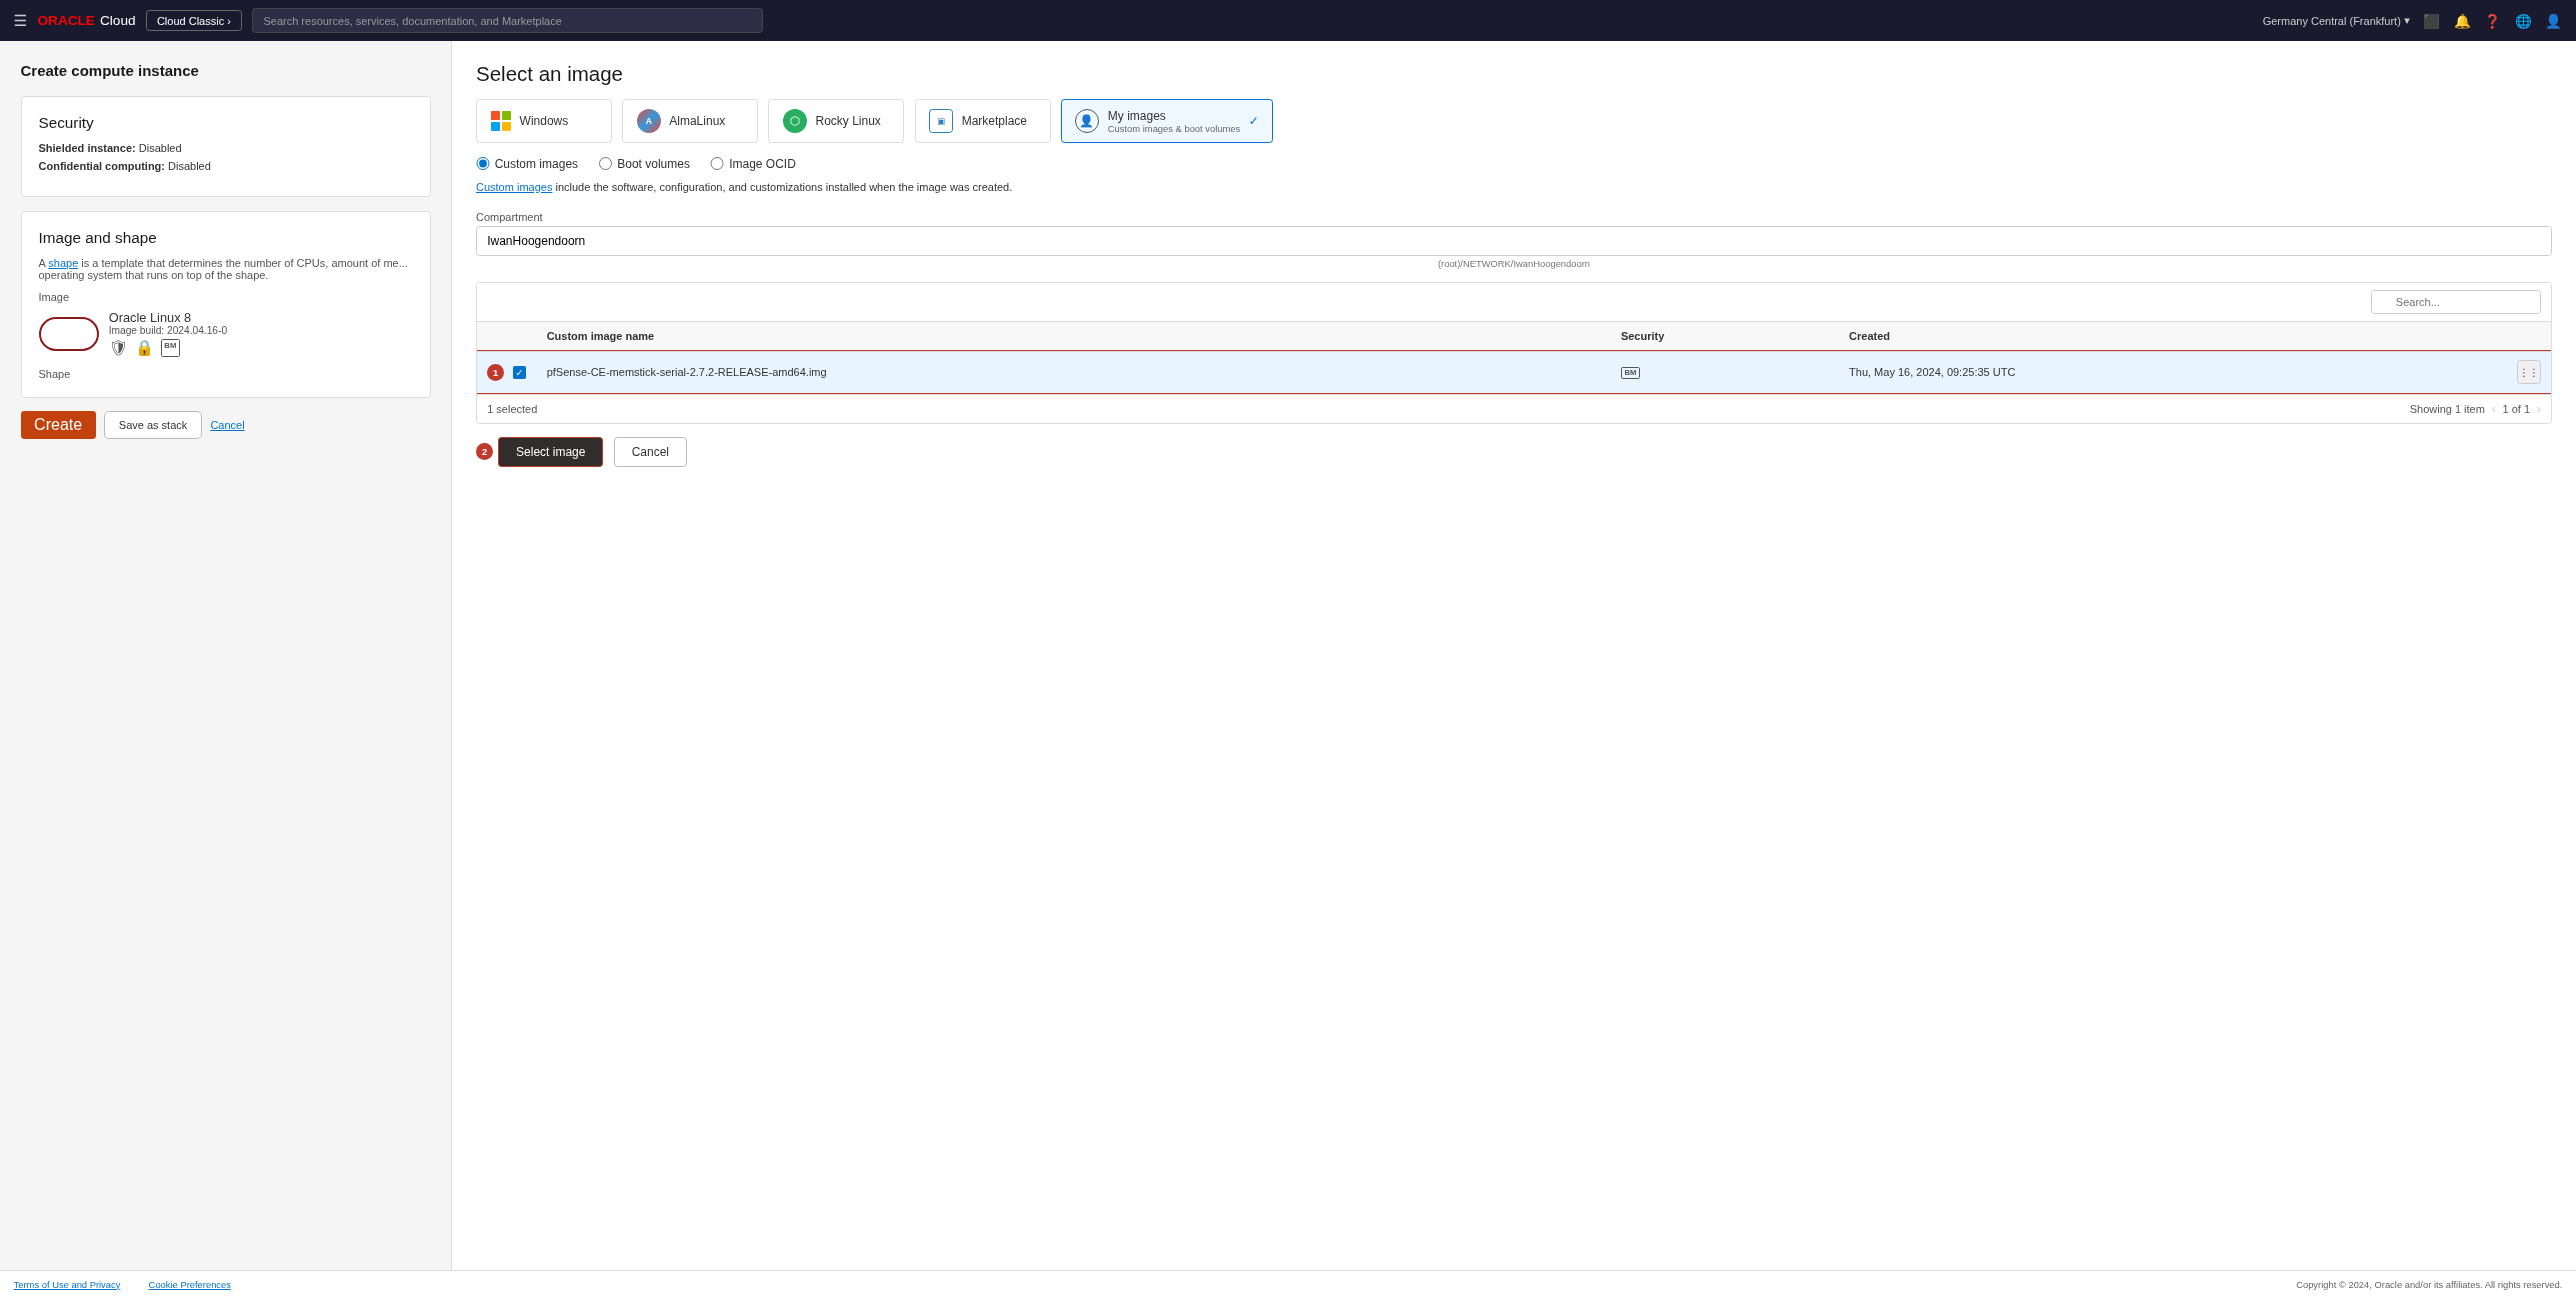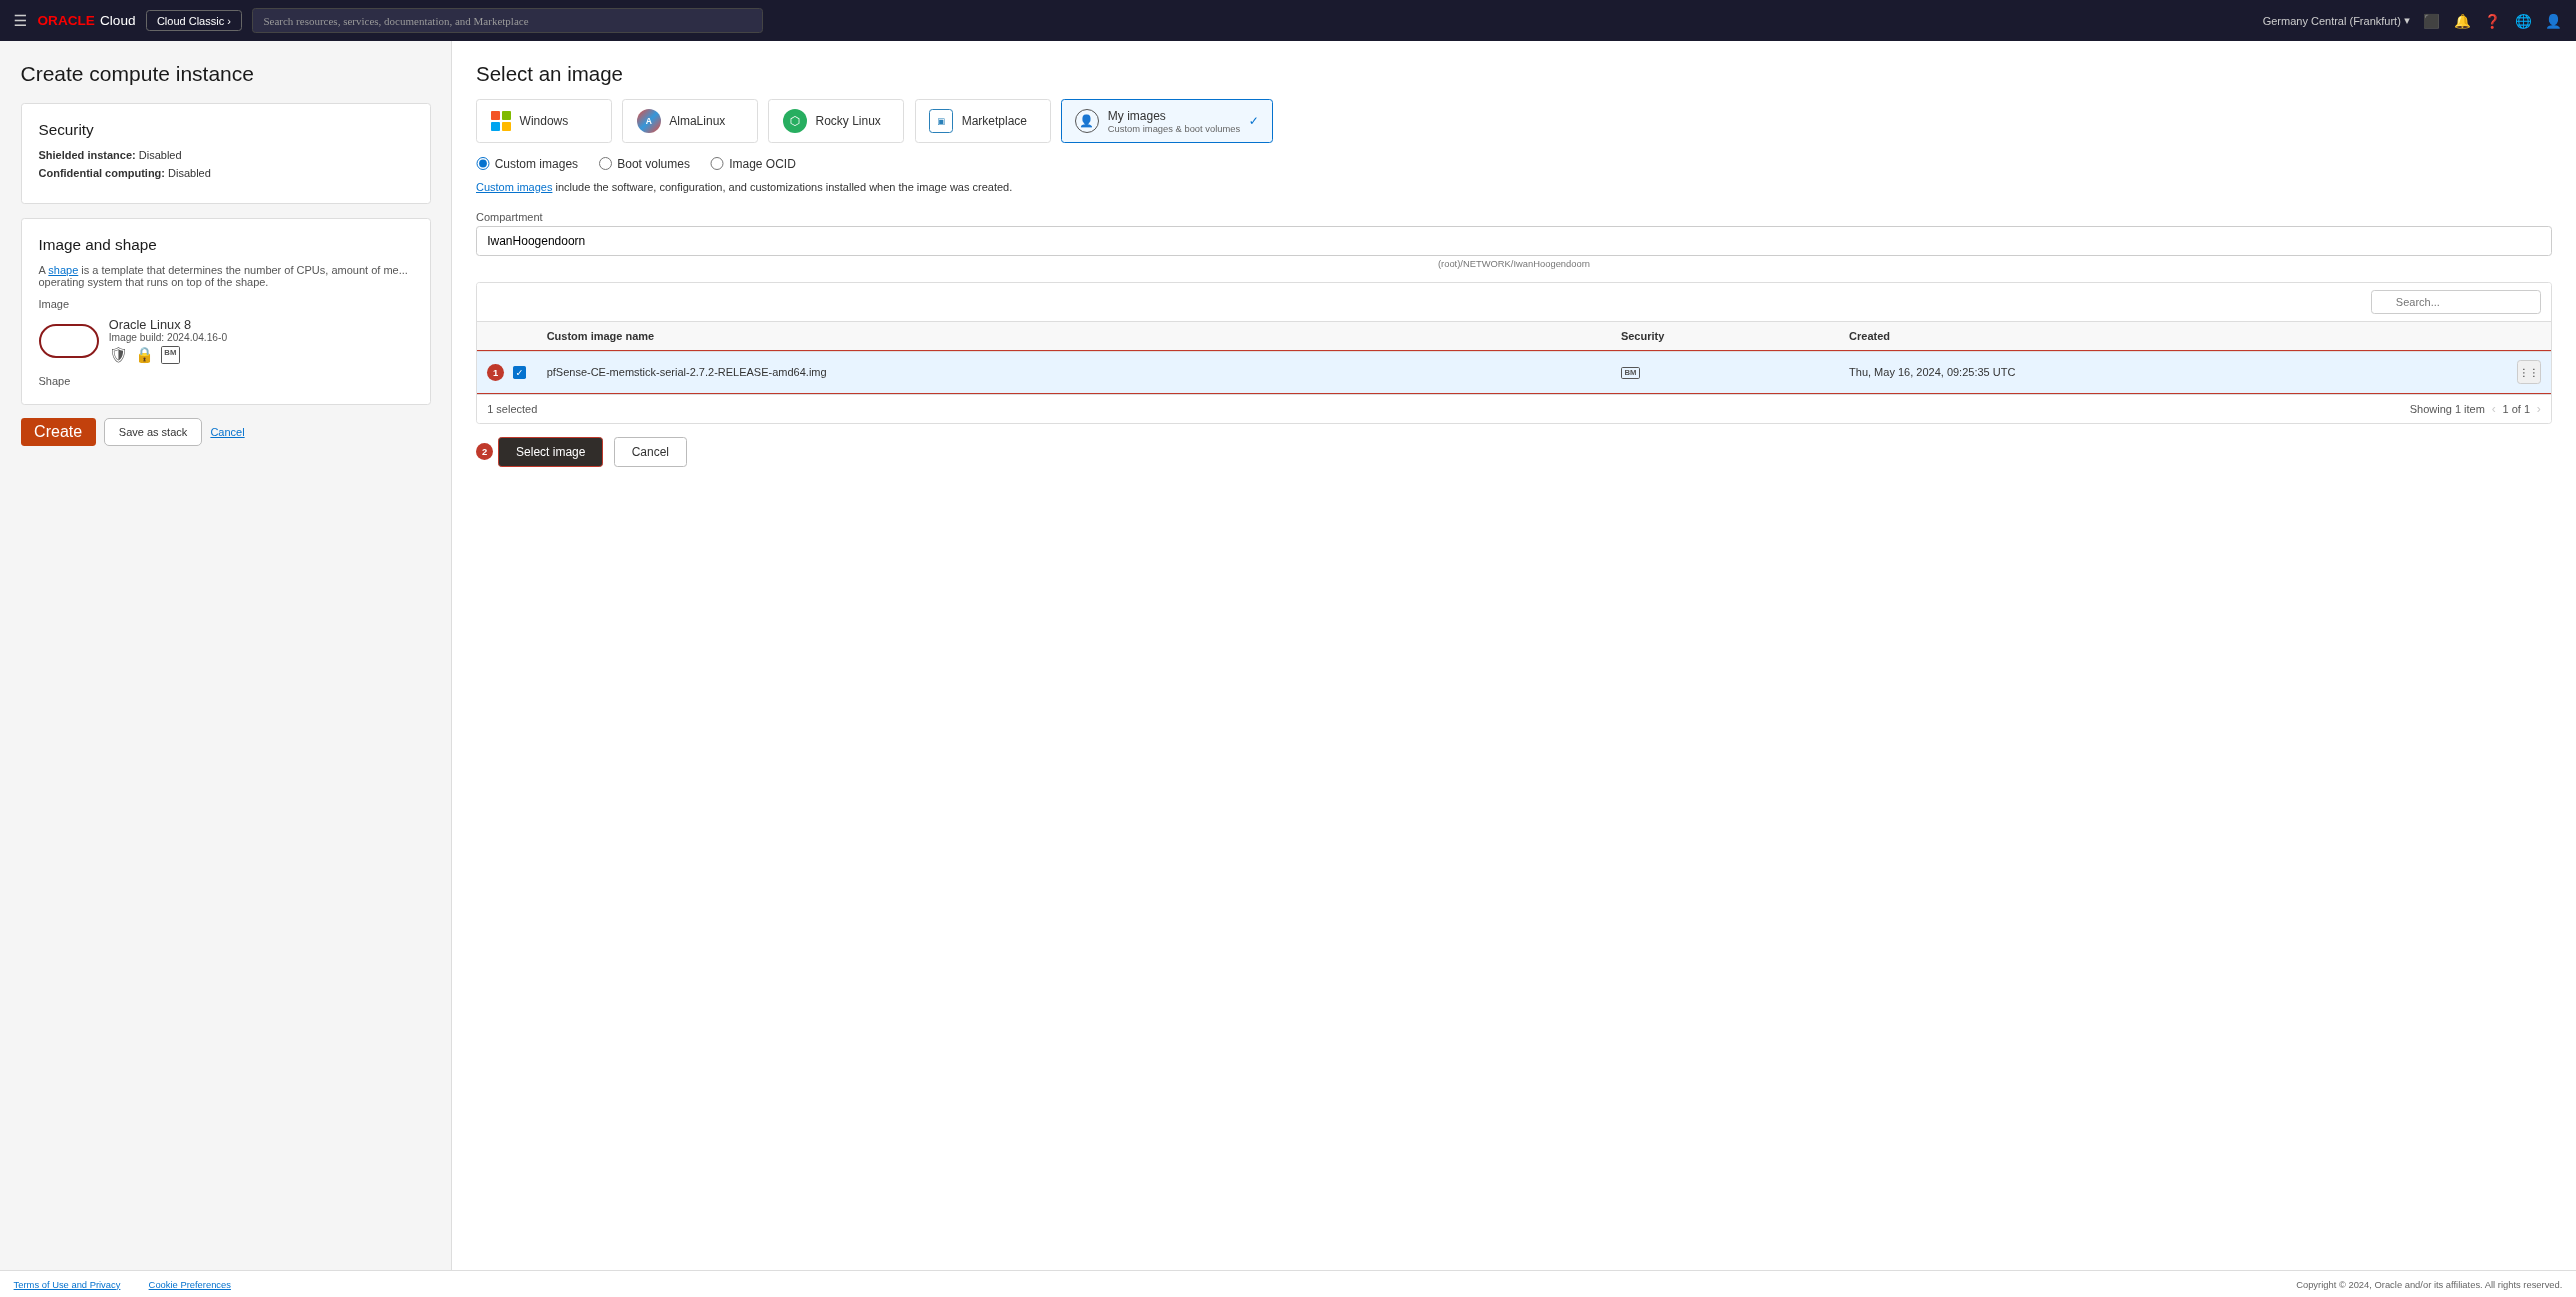--- a/index.html
+++ b/index.html
@@ -33,21 +33,20 @@
     }
     .nav-search {
       flex: 1;
       max-width: 511px;
       background: #2d2d45;
       border: 0.9px solid #444;
       border-radius: 3.4px;
       padding: 5.1px 10.2px;
       color: white;
       font-size: 11px;
-      font-family: Liberation Serif, serif;
     }
     .nav-search::placeholder { color: #999; }
     .nav-right { margin-left: auto; display: flex; align-items: center; gap: 13.6px; color: #ccc; font-size: 11px; }
     .nav-region { display: flex; align-items: center; gap: 3.4px; cursor: pointer; }
     .nav-icons { display: flex; gap: 13.6px; }
     .nav-icon { font-size: 13.6px; cursor: pointer; color: #ccc; }
 
     
     .main-layout {
       display: flex;
@@ -56,21 +55,21 @@
 
     
     .left-panel {
       width: 452px;
       min-width: 452px;
       background: #f5f5f5;
       overflow-y: auto;
       padding: 20.5px 20.5px;
       border-right: 0.9px solid #ddd;
     }
-    .page-title { font-size: 21px; font-weight: 400; color: #1a1a1a; margin-bottom: 17px; }
+    .page-title { font-size: 15px; font-weight: 700; color: #1a1a1a; margin-bottom: 17px; }
 
     .section-card {
       background: white;
       border: 0.9px solid #ddd;
       border-radius: 3.4px;
       padding: 17px;
       margin-bottom: 13.6px;
     }
     .section-title { font-size: 15.3px; font-weight: 500; margin-bottom: 10.2px; color: #1a1a1a; }
 

